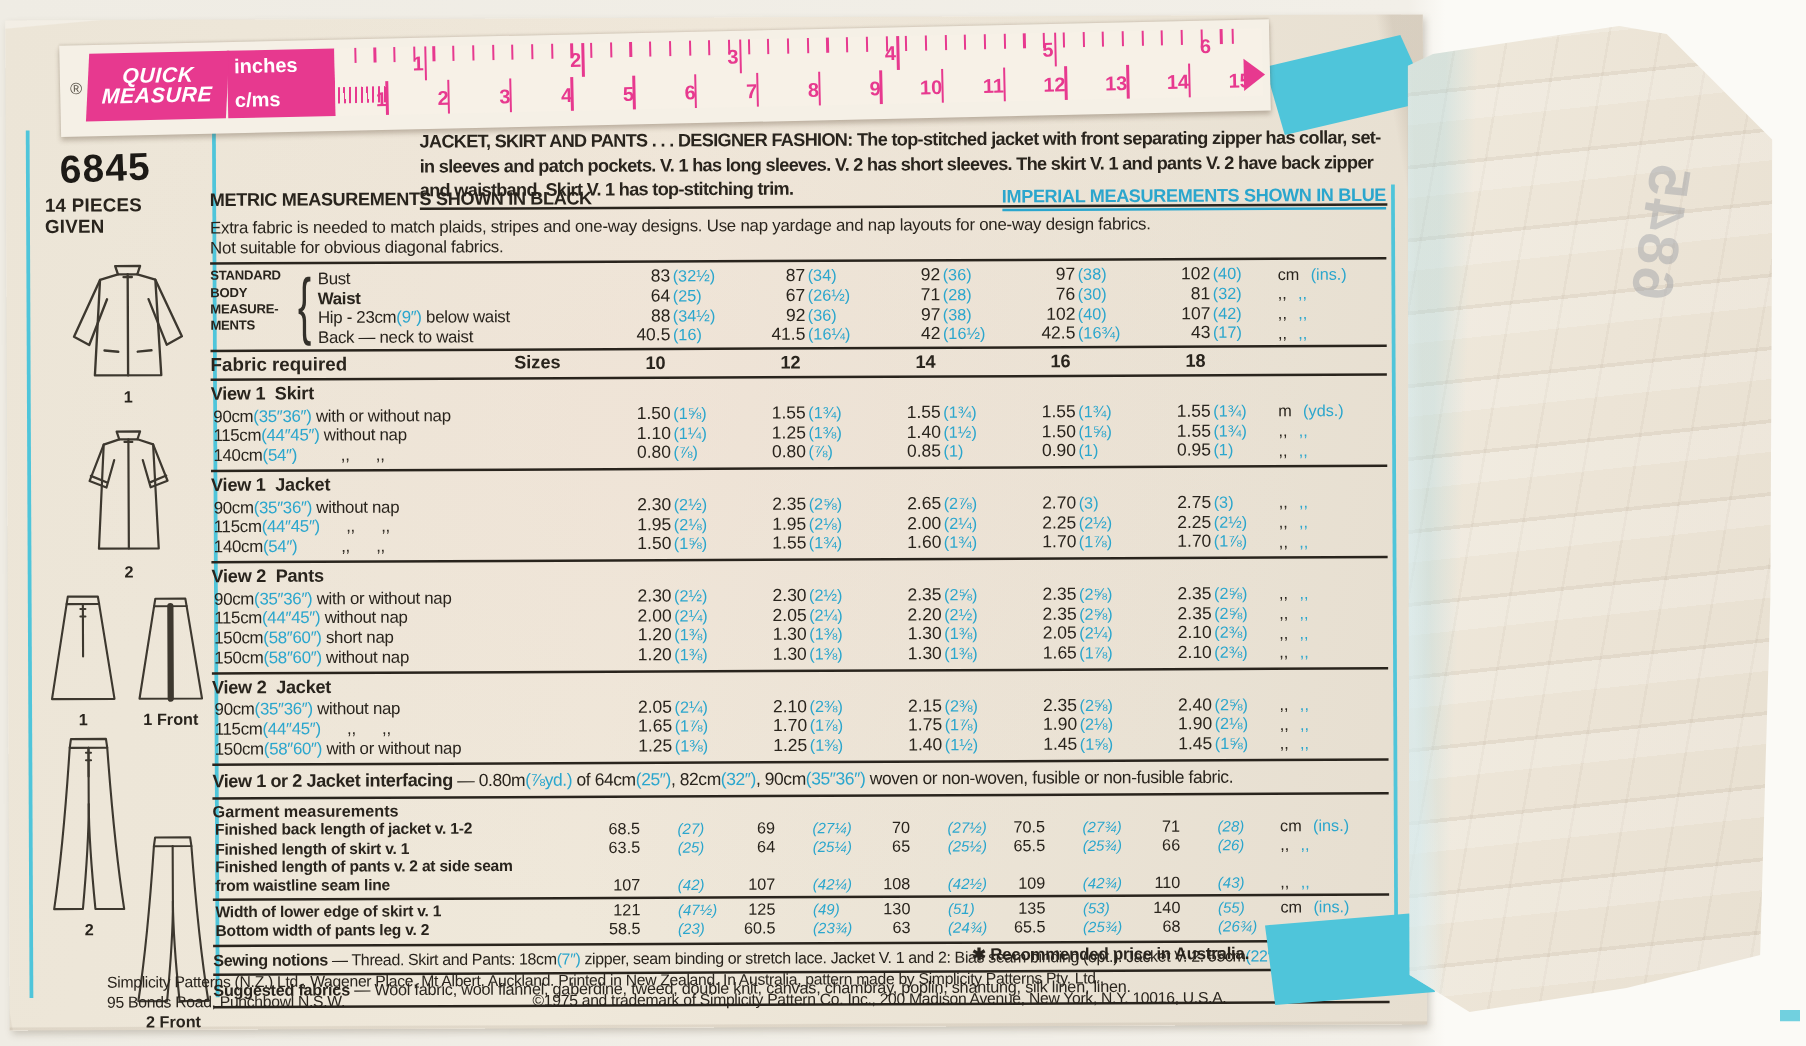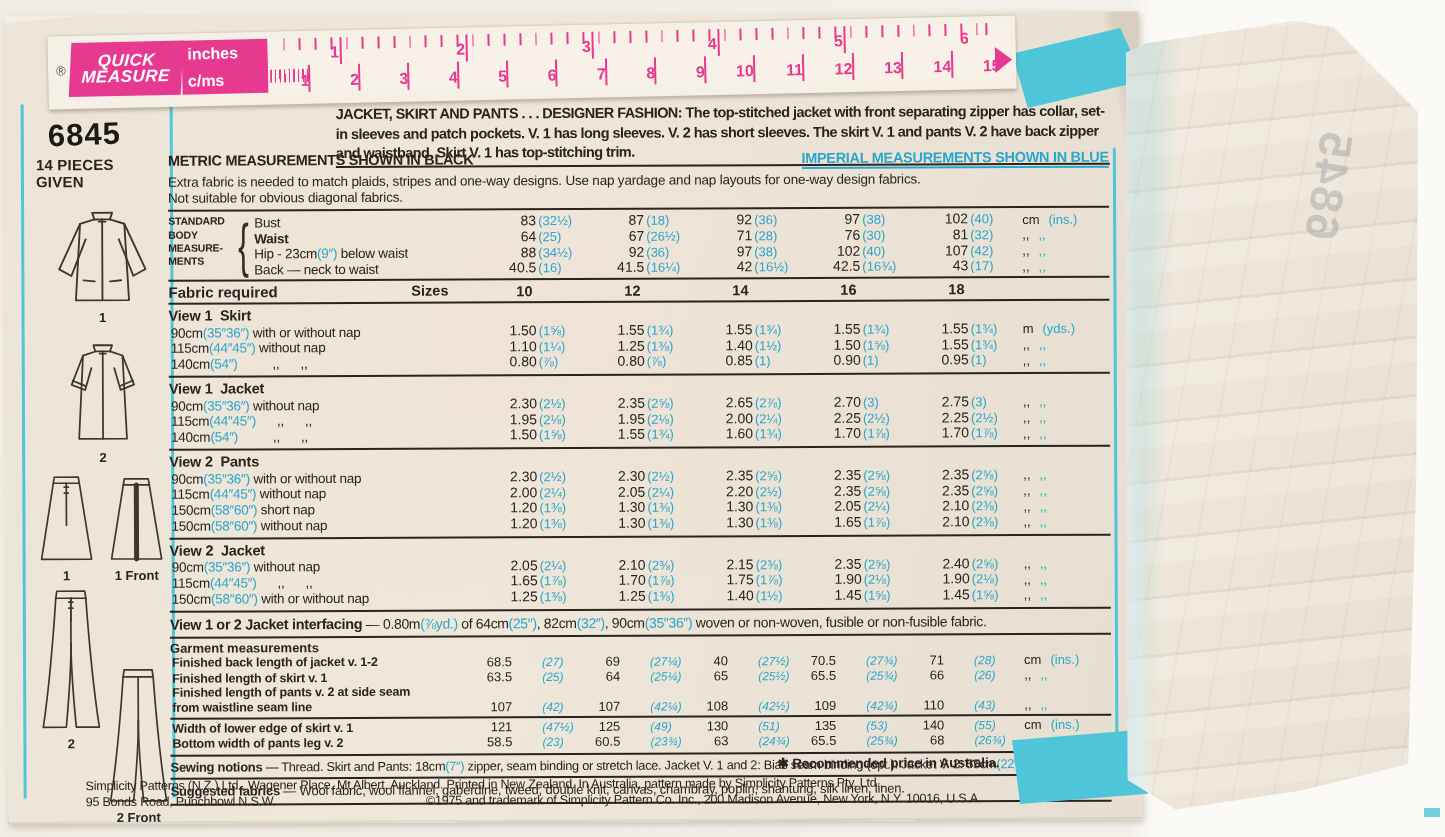--- a/index.html
+++ b/index.html
@@ -281,21 +281,21 @@
         <div class="brace">{</div>
         <div id="body-rows">
             <div class="trow body">
               <div class="tlabel"><span>Bust</span></div>
               <div class="cell">
                 <span class="m">83</span>
                 <span class="i blue">(32½)</span>
               </div>
               <div class="cell">
                 <span class="m">87</span>
-                <span class="i blue">(18)</span>
+                <span class="i blue">(34)</span>
               </div>
               <div class="cell">
                 <span class="m">92</span>
                 <span class="i blue">(36)</span>
               </div>
               <div class="cell">
                 <span class="m">97</span>
                 <span class="i blue">(38)</span>
               </div>
               <div class="cell">
@@ -779,21 +779,21 @@
               <div class="tlabel"><span>Finished back length of jacket v. 1-2</span></div>
               <div class="cell">
                 <span class="m">68.5</span>
                 <span class="i blue">(27)</span>
               </div>
               <div class="cell">
                 <span class="m">69</span>
                 <span class="i blue">(27¼)</span>
               </div>
               <div class="cell">
-                <span class="m">40</span>
+                <span class="m">70</span>
                 <span class="i blue">(27½)</span>
               </div>
               <div class="cell">
                 <span class="m">70.5</span>
                 <span class="i blue">(27¾)</span>
               </div>
               <div class="cell">
                 <span class="m">71</span>
                 <span class="i blue">(28)</span>
               </div>

